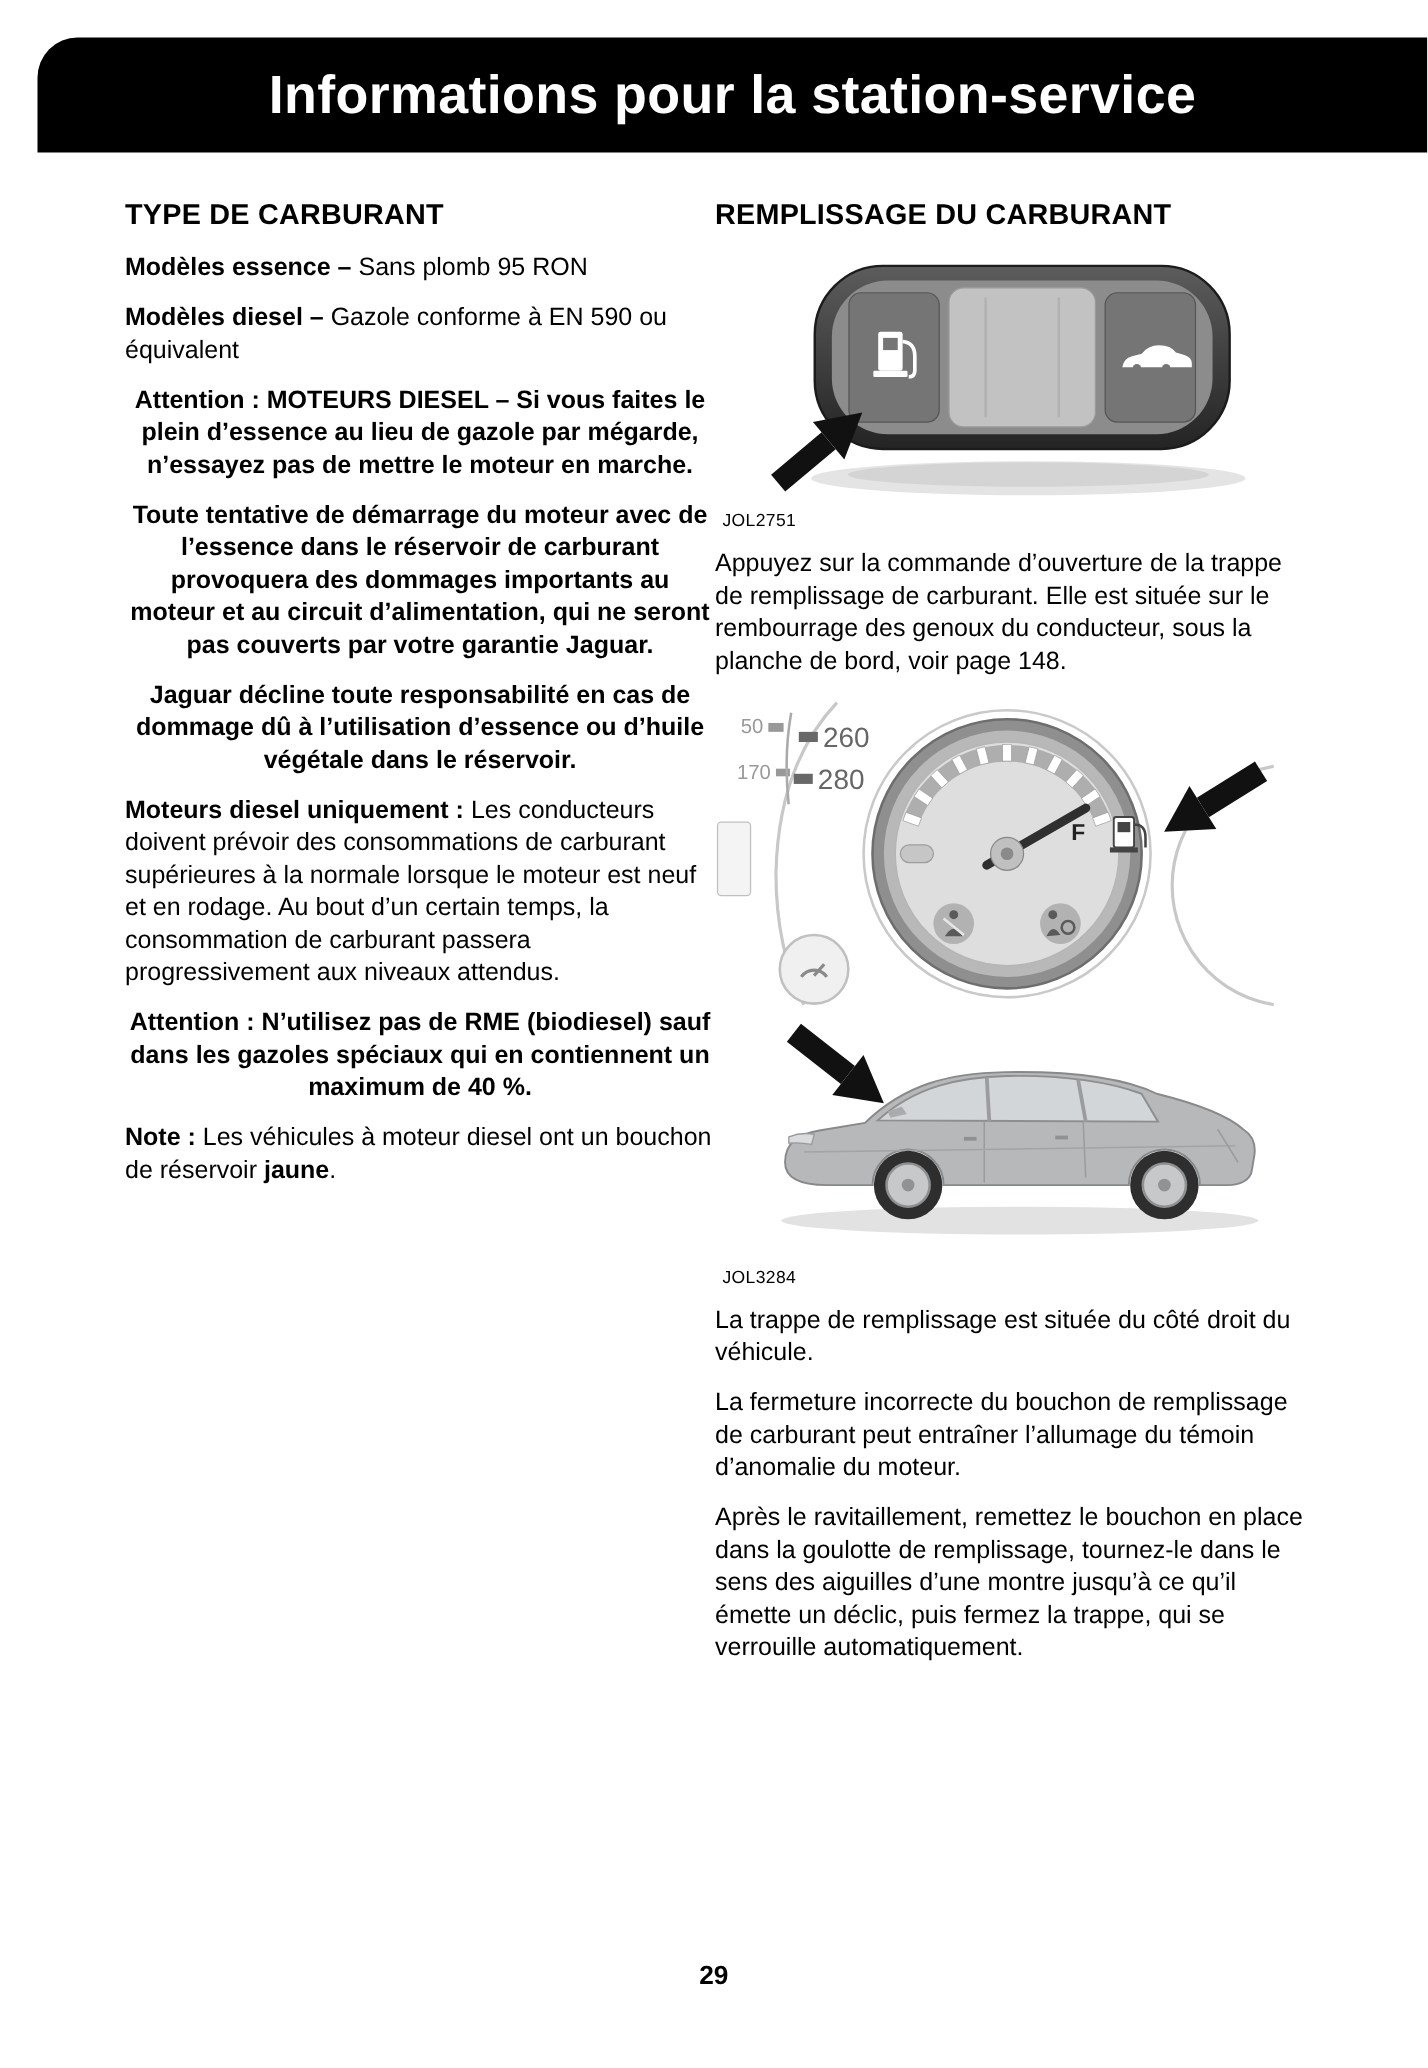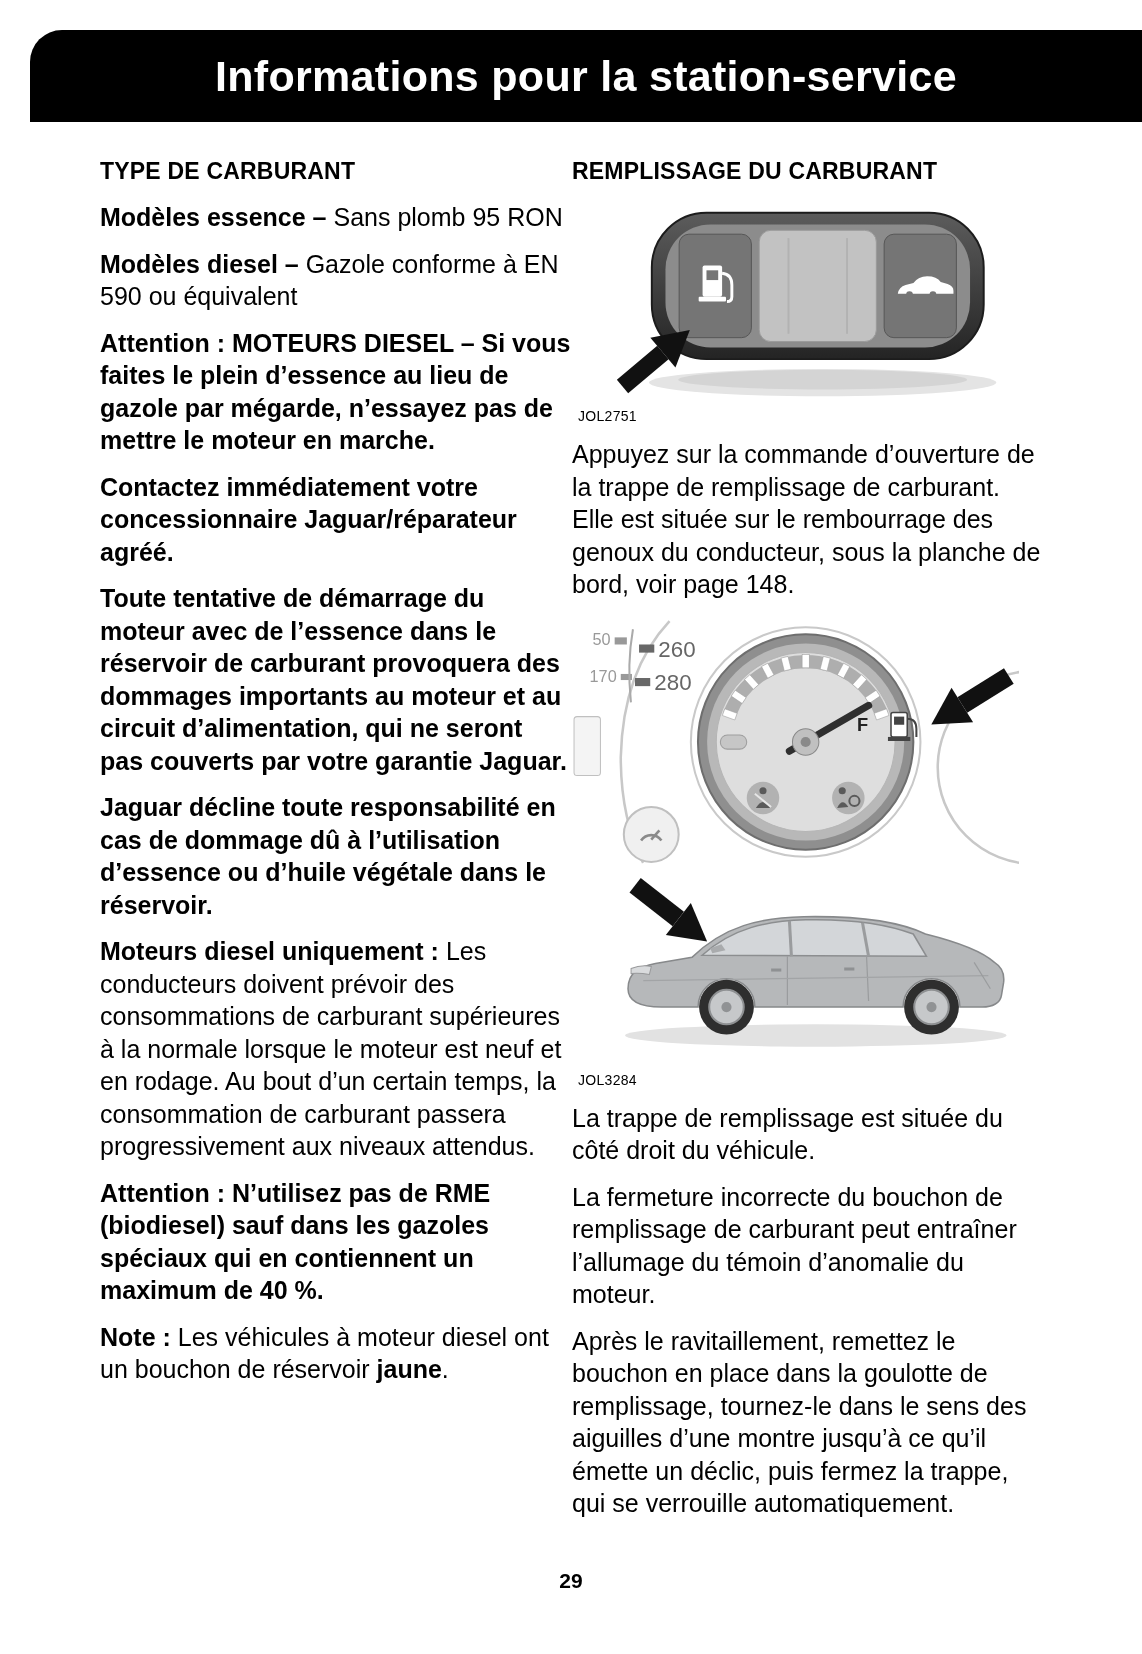--- a/index.html
+++ b/index.html
@@ -24,22 +24,22 @@
   
   .columns {
     position:absolute; top:158px; left:100px; right:98px;
     display:flex; align-items:flex-start;
   }
   .col { flex:1 1 0; min-width:0; }
 
   h2.section-heading {
     font-size:23px; font-weight:bold; letter-spacing:.2px; margin-bottom:16px;
   }
-  .para { font-size:25px; line-height:1.3; margin-bottom:14px; }
-  .para.bold { font-weight:bold; }
+  .para { font-size:20px; line-height:1.3; margin-bottom:14px; }
+  .para.bold { font-weight:bold;text-align:center; }
   .para .b { font-weight:bold; }
   .para.note { }
 
   figure { margin:6px 0 4px; }
   figure svg { display:block; }
   .fig-center svg { margin:0 auto; }
   figcaption { font-size:14px; color:#000000; margin:2px 0 14px 6px; letter-spacing:.3px; }
 
   svg text { font-family:"Liberation Sans", sans-serif; }
 
@@ -61,21 +61,20 @@
 
     <section class="col">
       <h2 class="section-heading">TYPE DE CARBURANT</h2>
 
       <p class="para"><span class="b">Modèles essence – </span><span>Sans plomb 95 RON</span></p>
 
       <p class="para"><span class="b">Modèles diesel – </span><span>Gazole conforme à EN 590 ou équivalent</span></p>
 
       <p class="para bold">Attention : MOTEURS DIESEL – Si vous faites le plein d’essence au lieu de gazole par mégarde, n’essayez pas de mettre le moteur en marche.</p>
 
-      <p class="para bold">Contactez immédiatement votre concessionnaire Jaguar/réparateur agréé.</p>
 
       <p class="para bold">Toute tentative de démarrage du moteur avec de l’essence dans le réservoir de carburant provoquera des dommages importants au moteur et au circuit d’alimentation, qui ne seront pas couverts par votre garantie Jaguar.</p>
 
       <p class="para bold">Jaguar décline toute responsabilité en cas de dommage dû à l’utilisation d’essence ou d’huile végétale dans le réservoir.</p>
 
       <p class="para"><span class="b">Moteurs diesel uniquement : </span><span>Les conducteurs doivent prévoir des consommations de carburant supérieures à la normale lorsque le moteur est neuf et en rodage. Au bout d’un certain temps, la consommation de carburant passera progressivement aux niveaux attendus.</span></p>
 
       <p class="para bold">Attention : N’utilisez pas de RME (biodiesel) sauf dans les gazoles spéciaux qui en contiennent un maximum de 40 %.</p>
 
       <p class="para note"><span class="b">Note : </span><span>Les véhicules à moteur diesel ont un bouchon de réservoir </span><span class="b">jaune</span><span>.</span></p>

